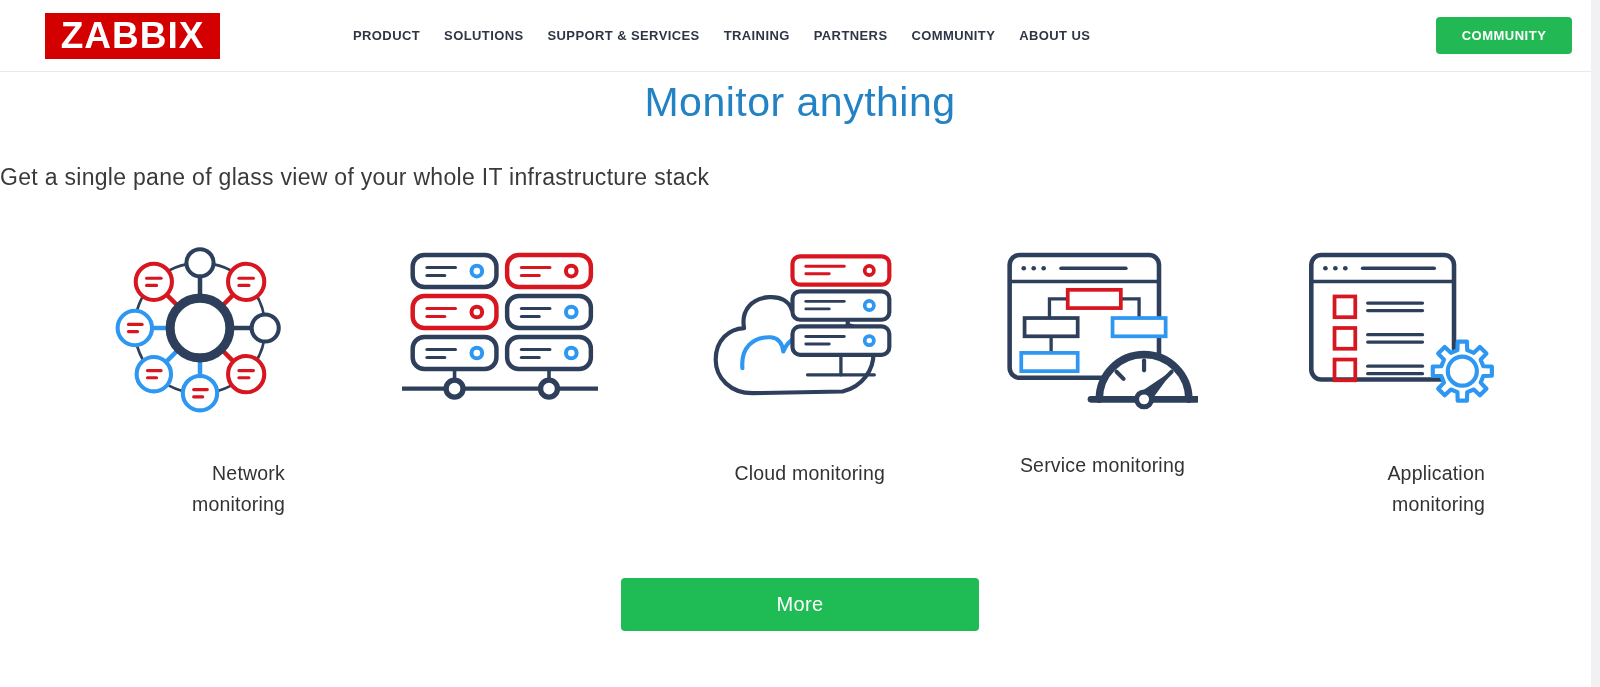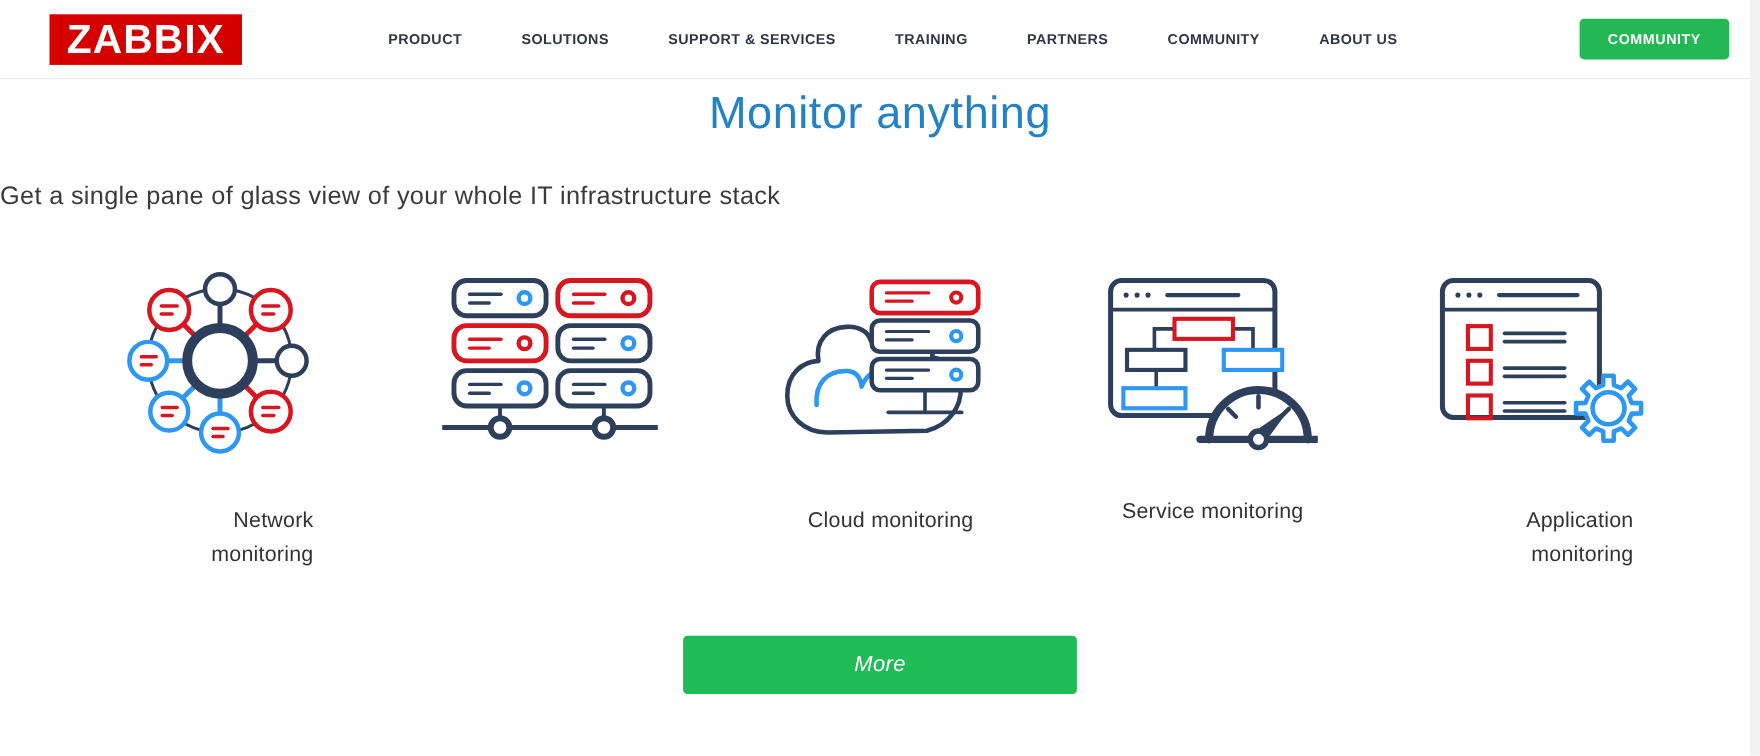--- a/index.html
+++ b/index.html
@@ -24,21 +24,21 @@
     display: flex; align-items: center;
     padding: 0 28px 0 45px;
   }
   .logo {
     background: #d40000; color: #ffffff;
     width: 175px; height: 46px;
     display: flex; align-items: center; justify-content: center;
     font-size: 37px; font-weight: 700; letter-spacing: 1px;
     cursor: pointer; flex: 0 0 auto;
   }
-  nav { display: flex; gap: 54px; margin-left: 133px; align-items: center; }
+  nav { display: flex; gap: 24px; margin-left: 133px; align-items: center; }
   nav a {
     font-size: 13px; font-weight: 600; letter-spacing: 0.4px;
     color: #2e3646; text-decoration: none; text-transform: uppercase;
     cursor: pointer; white-space: nowrap;
   }
   .download-btn {
     margin-left: auto;
     background: #22b954; color: #ffffff; border: none; border-radius: 4px;
     width: 136px; height: 37px;
     font-family: "Liberation Sans", sans-serif;
@@ -76,21 +76,20 @@
   .cards .card:nth-child(4) .card-label { margin-top: 35px; }
 
   
   .more-btn {
     display: block; margin: 58px auto 0 auto;
     width: 358px; height: 53px;
     background: #1fbc55; color: #ffffff; border: none; border-radius: 4px;
     font-family: "Liberation Sans", sans-serif;
     font-size: 20px; letter-spacing: 0.3px;
     cursor: pointer;
-    font-style: italic;
   }
 
   svg { display: block; }
 </style>
 </head>
 <body>
 
 <div class="scrollbar-strip"></div>
 
 <header>

